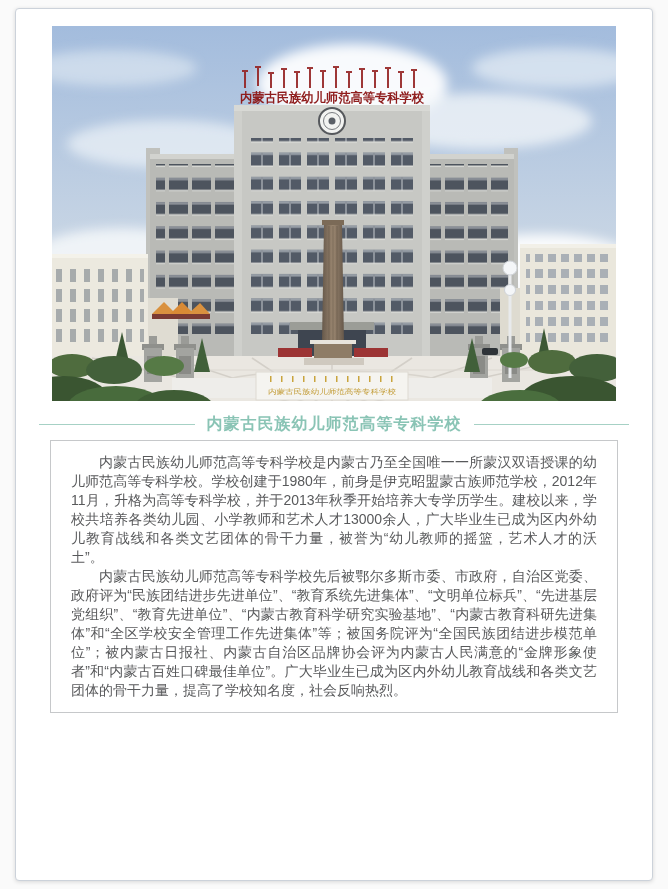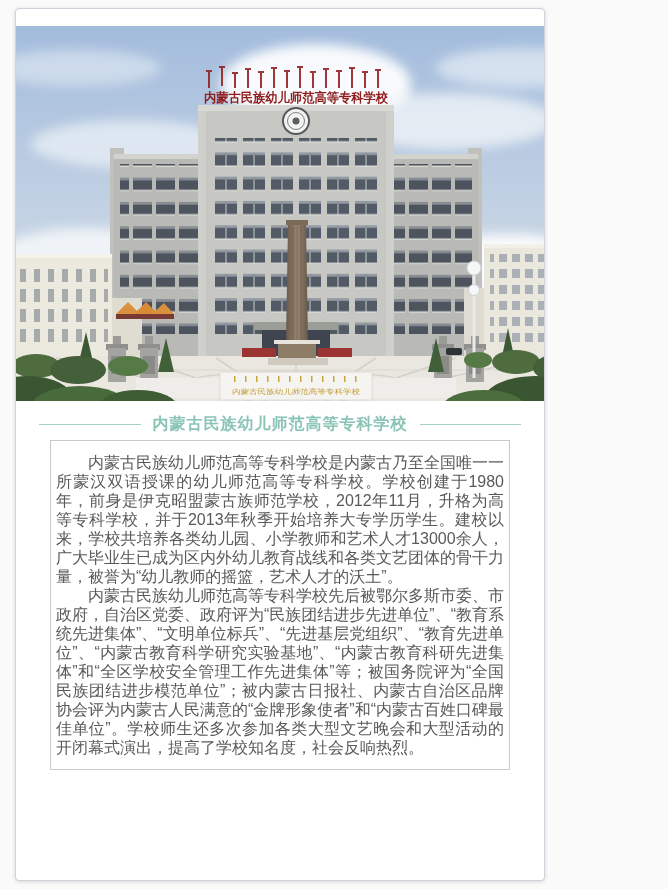--- a/index.html
+++ b/index.html
@@ -4,21 +4,21 @@
 <style>
   html,body{margin:0;padding:0;}
   body{
     width:668px;height:889px;
     background:#fafafa;
     font-family:"Liberation Sans","DejaVu Sans",sans-serif;
     overflow:hidden;
   }
   .card{
     box-sizing:border-box;
-    width:530px;height:873px;
+    width:638px;height:873px;
     margin:8px 15px;
     background:#ffffff;
     border:1px solid #ccd2da;
     border-radius:4px;
     box-shadow:0 1px 4px rgba(0,0,0,.14);
     overflow:hidden;
   }
   .photo{
     width:564px;height:375px;
     margin:17px auto 0;
@@ -38,22 +38,22 @@
     padding:0 12px;
     font-size:16px;font-weight:bold;
     color:#8ac4b5;
     letter-spacing:1px;
     white-space:nowrap;
   }
   .content-box{
     box-sizing:border-box;
     margin:5px 34px 20px;
     border:1px solid #c6c8ca;
-    padding:12px 5px;
-    font-size:16px;
+    padding:12px 20px;
+    font-size:14px;
     line-height:19px;
     color:#58595b;
     text-align:justify;
   }
   .content-box p{
     margin:0;
     text-indent:2em;
   }
 </style>
 </head>
@@ -297,16 +297,16 @@
   </div>
 
   <div class="title-row">
     <div class="line"></div>
     <div class="title">内蒙古民族幼儿师范高等专科学校</div>
     <div class="line"></div>
   </div>
 
   <div class="content-box">
     <p>内蒙古民族幼儿师范高等专科学校是内蒙古乃至全国唯一一所蒙汉双语授课的幼儿师范高等专科学校。学校创建于1980年，前身是伊克昭盟蒙古族师范学校，2012年11月，升格为高等专科学校，并于2013年秋季开始培养大专学历学生。建校以来，学校共培养各类幼儿园、小学教师和艺术人才13000余人，广大毕业生已成为区内外幼儿教育战线和各类文艺团体的骨干力量，被誉为“幼儿教师的摇篮，艺术人才的沃土”。</p>
-    <p>内蒙古民族幼儿师范高等专科学校先后被鄂尔多斯市委、市政府，自治区党委、政府评为“民族团结进步先进单位”、“教育系统先进集体”、“文明单位标兵”、“先进基层党组织”、“教育先进单位”、“内蒙古教育科学研究实验基地”、“内蒙古教育科研先进集体”和“全区学校安全管理工作先进集体”等；被国务院评为“全国民族团结进步模范单位”；被内蒙古日报社、内蒙古自治区品牌协会评为内蒙古人民满意的“金牌形象使者”和“内蒙古百姓口碑最佳单位”。学校师生还多次参加各类大型文艺晚会和大型活动的开闭幕式演出，提高了学校知名度，社会反响热烈。</p>
+    <p>内蒙古民族幼儿师范高等专科学校先后被鄂尔多斯市委、市政府，自治区党委、政府评为“民族团结进步先进单位”、“教育系统先进集体”、“文明单位标兵”、“先进基层党组织”、“教育先进单位”、“内蒙古教育科学研究实验基地”、“内蒙古教育科研先进集体”和“全区学校安全管理工作先进集体”等；被国务院评为“全国民族团结进步模范单位”；被内蒙古日报社、内蒙古自治区品牌协会评为内蒙古人民满意的“金牌形象使者”和“内蒙古百姓口碑最佳单位”。广大毕业生已成为区内外幼儿教育战线和各类文艺团体的骨干力量，提高了学校知名度，社会反响热烈。</p>
   </div>
 
 </div>
 
 </body></html>

